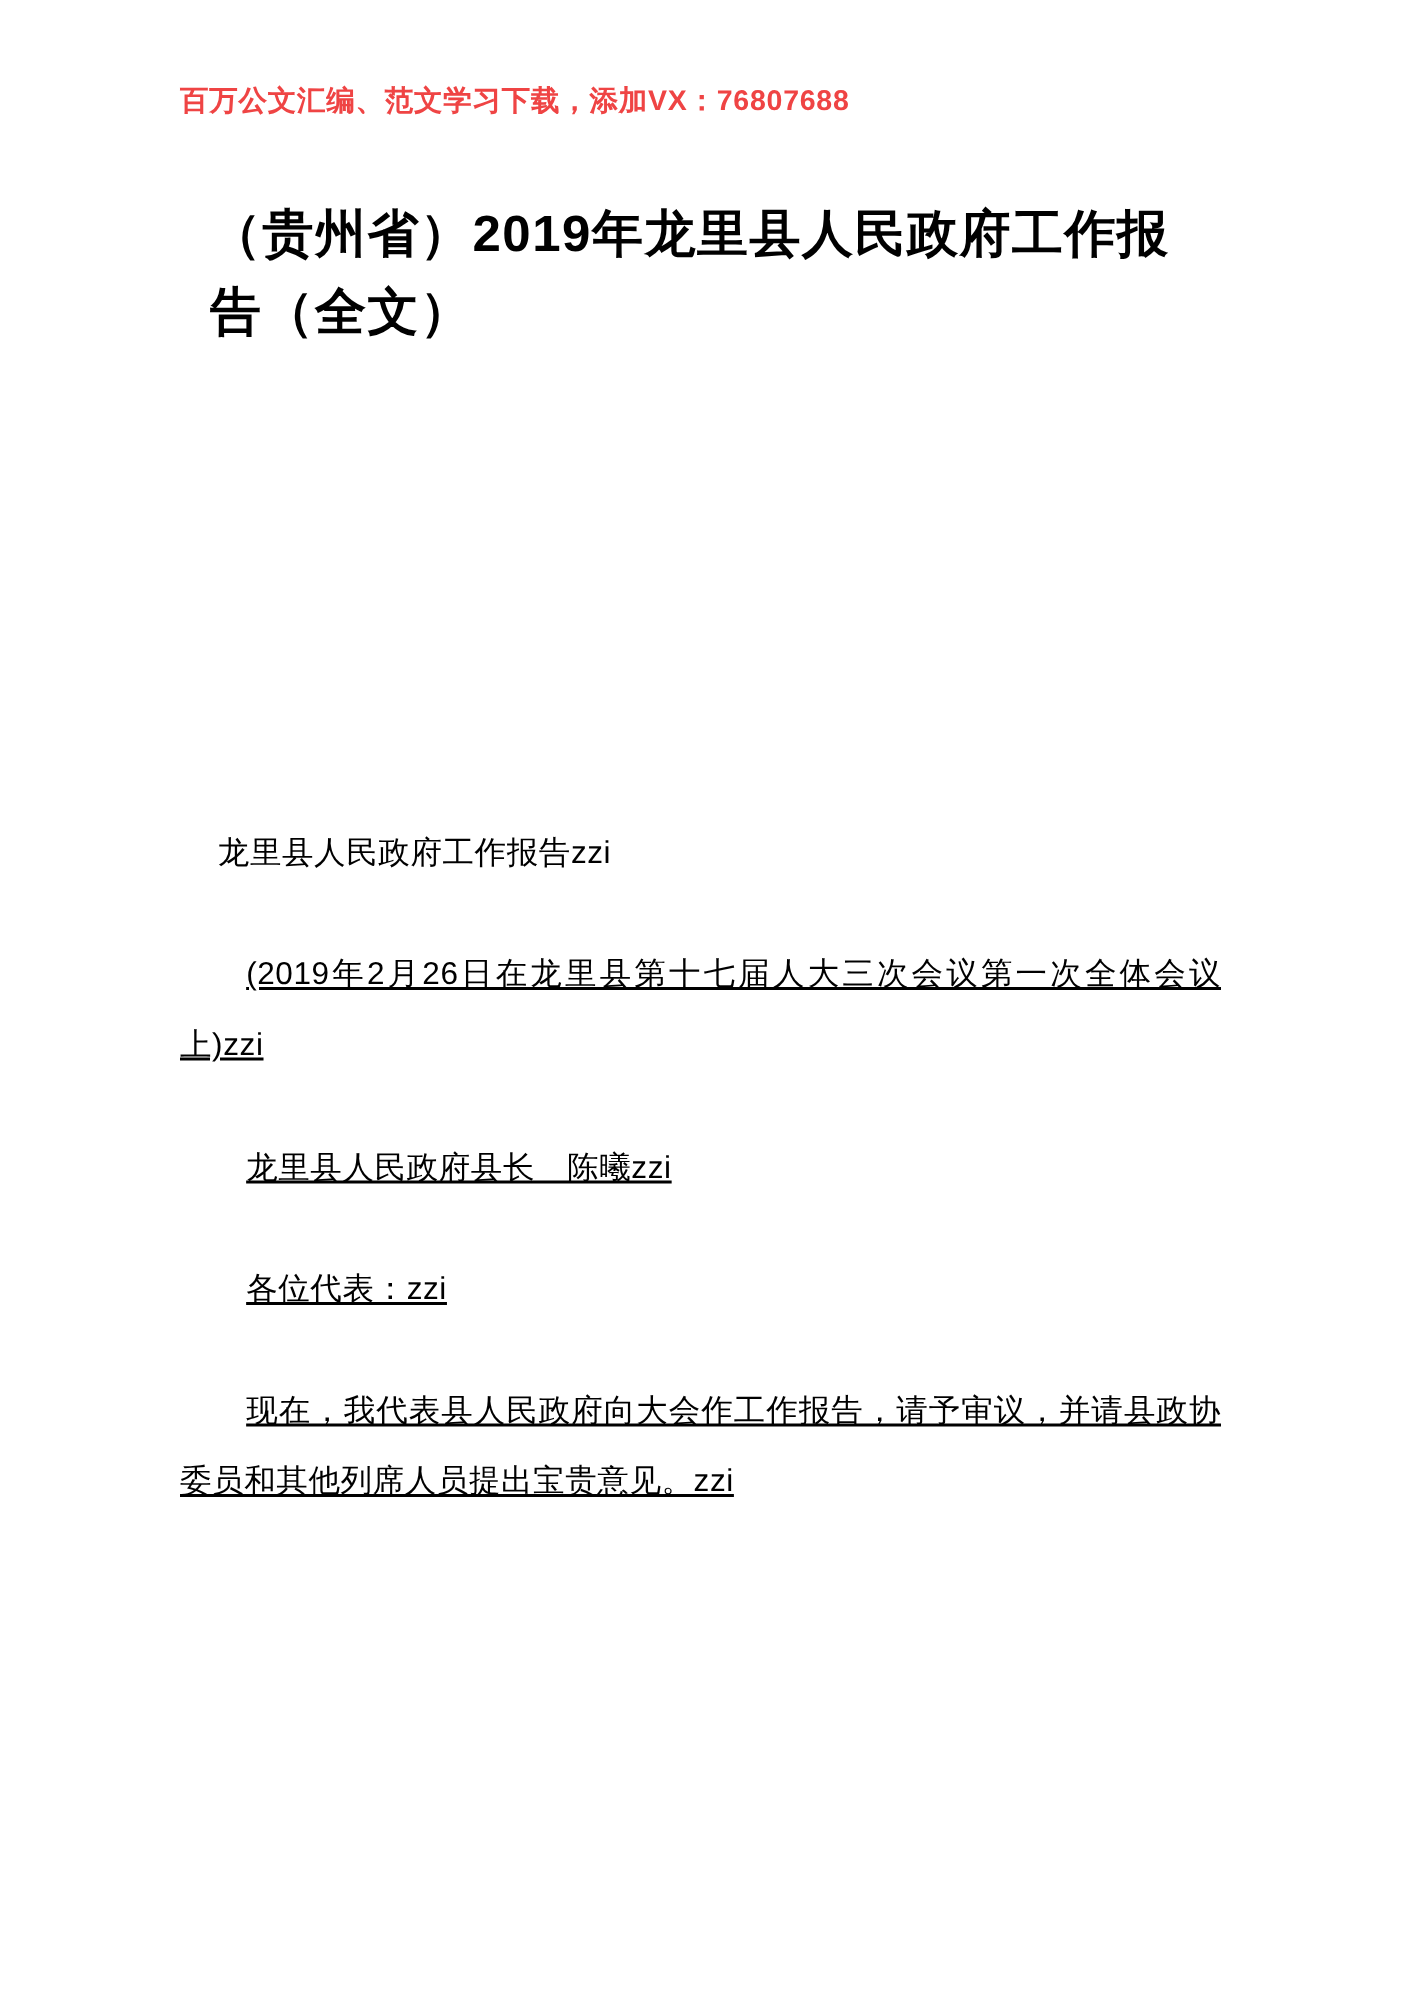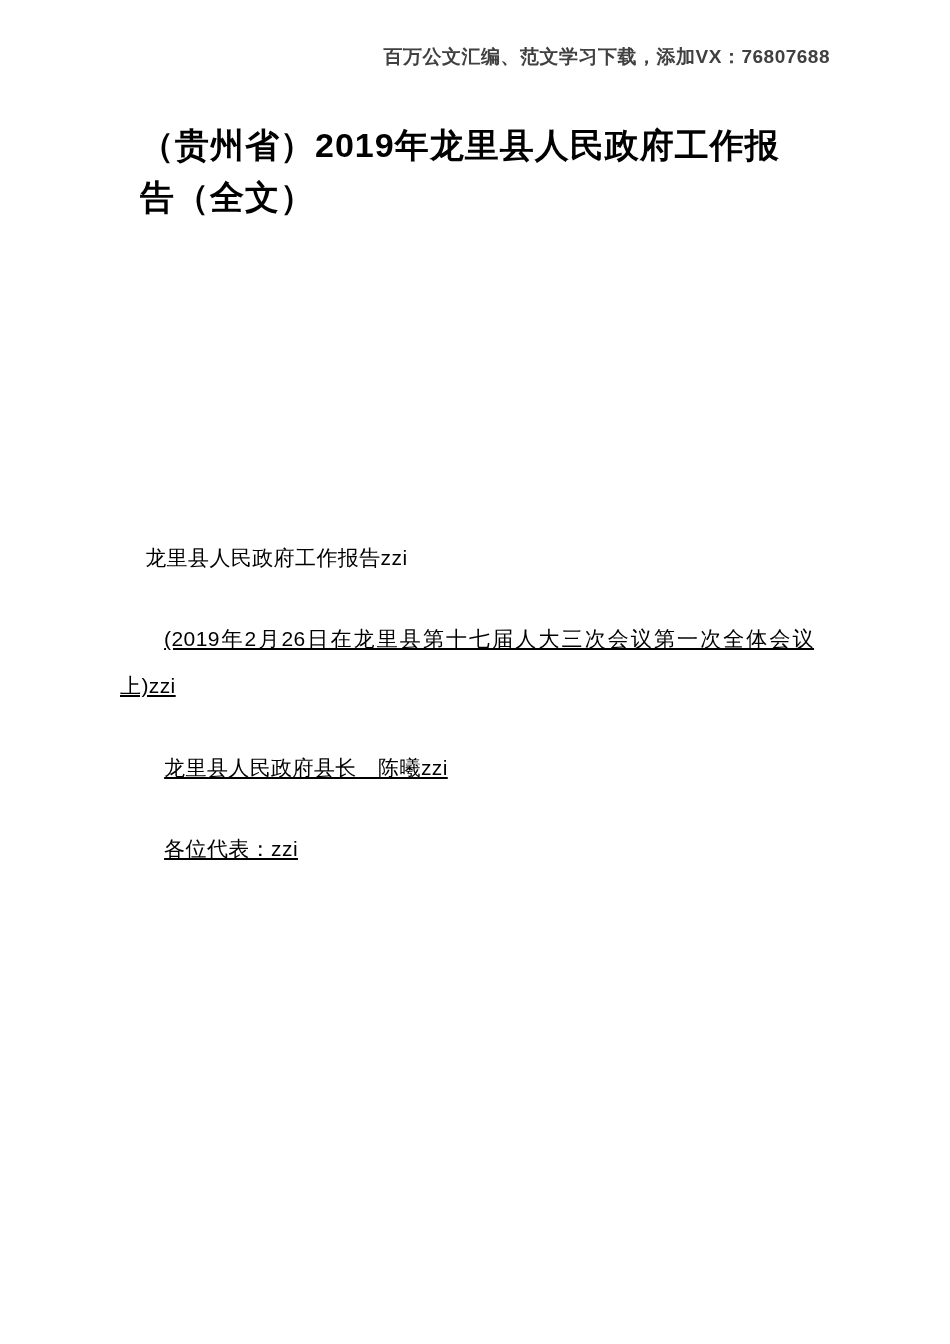--- a/index.html
+++ b/index.html
@@ -15,23 +15,23 @@
     overflow: hidden;
   }
   .page {
     position: relative;
     width: 950px;
     height: 1344px;
     box-sizing: border-box;
     padding: 0 120px;
   }
   .watermark {
-    margin-top: 44px;
-    text-align: right;
-    color: #404040;
+    margin-top: 55px;
+    text-align: left;
+    color: #ef4444;
     font-size: 19px;
     font-weight: bold;
     letter-spacing: 0.5px;
     line-height: 1.4;
   }
   .doc-title {
     margin-top: 48px;
     font-size: 34px;
     font-weight: bold;
     line-height: 1.55;
@@ -69,16 +69,17 @@
   <div class="body-block">
 
     <p class="para indent-small">龙里县人民政府工作报告zzi</p>
 
     <p class="para indent">(2019年2月26日在龙里县第十七届人大三次会议第一次全体会议上)zzi</p>
 
     <p class="para indent">龙里县人民政府县长　陈曦zzi</p>
 
     <p class="para indent">各位代表：zzi</p>
 
+    <p class="para indent">现在，我代表县人民政府向大会作工作报告，请予审议，并请县政协委员和其他列席人员提出宝贵意见。zzi</p>
 
   </div>
 
 </div>
 
 </body></html>

